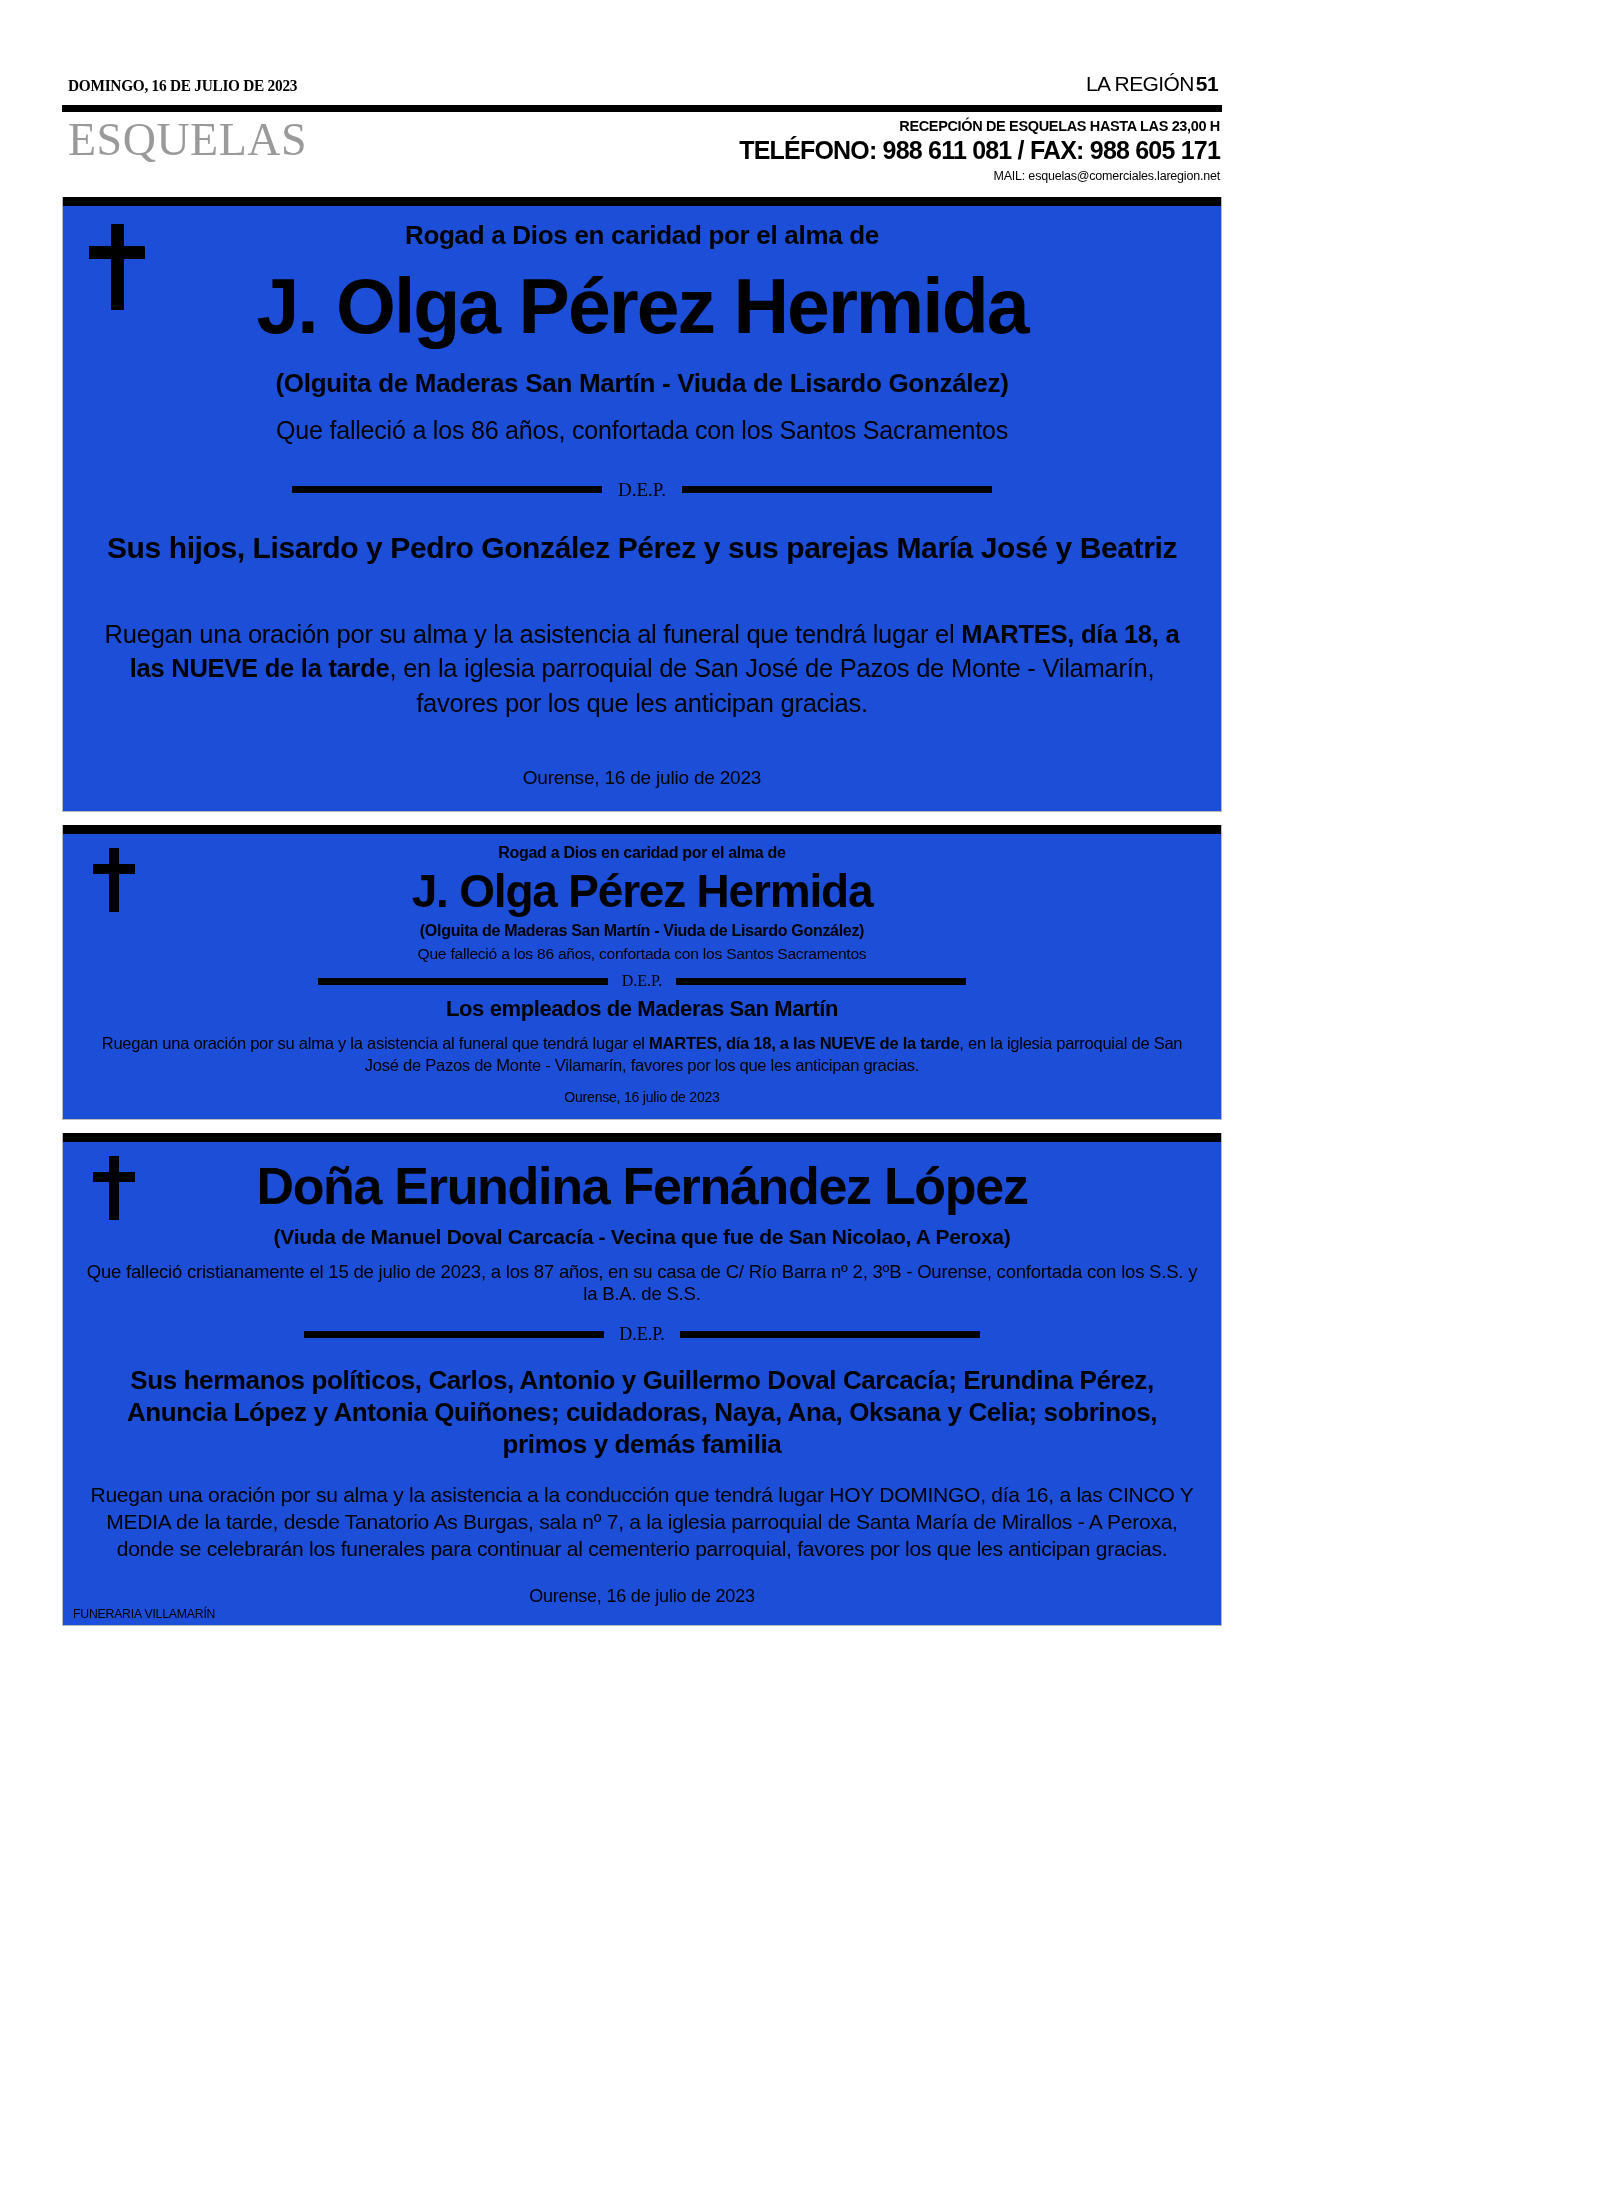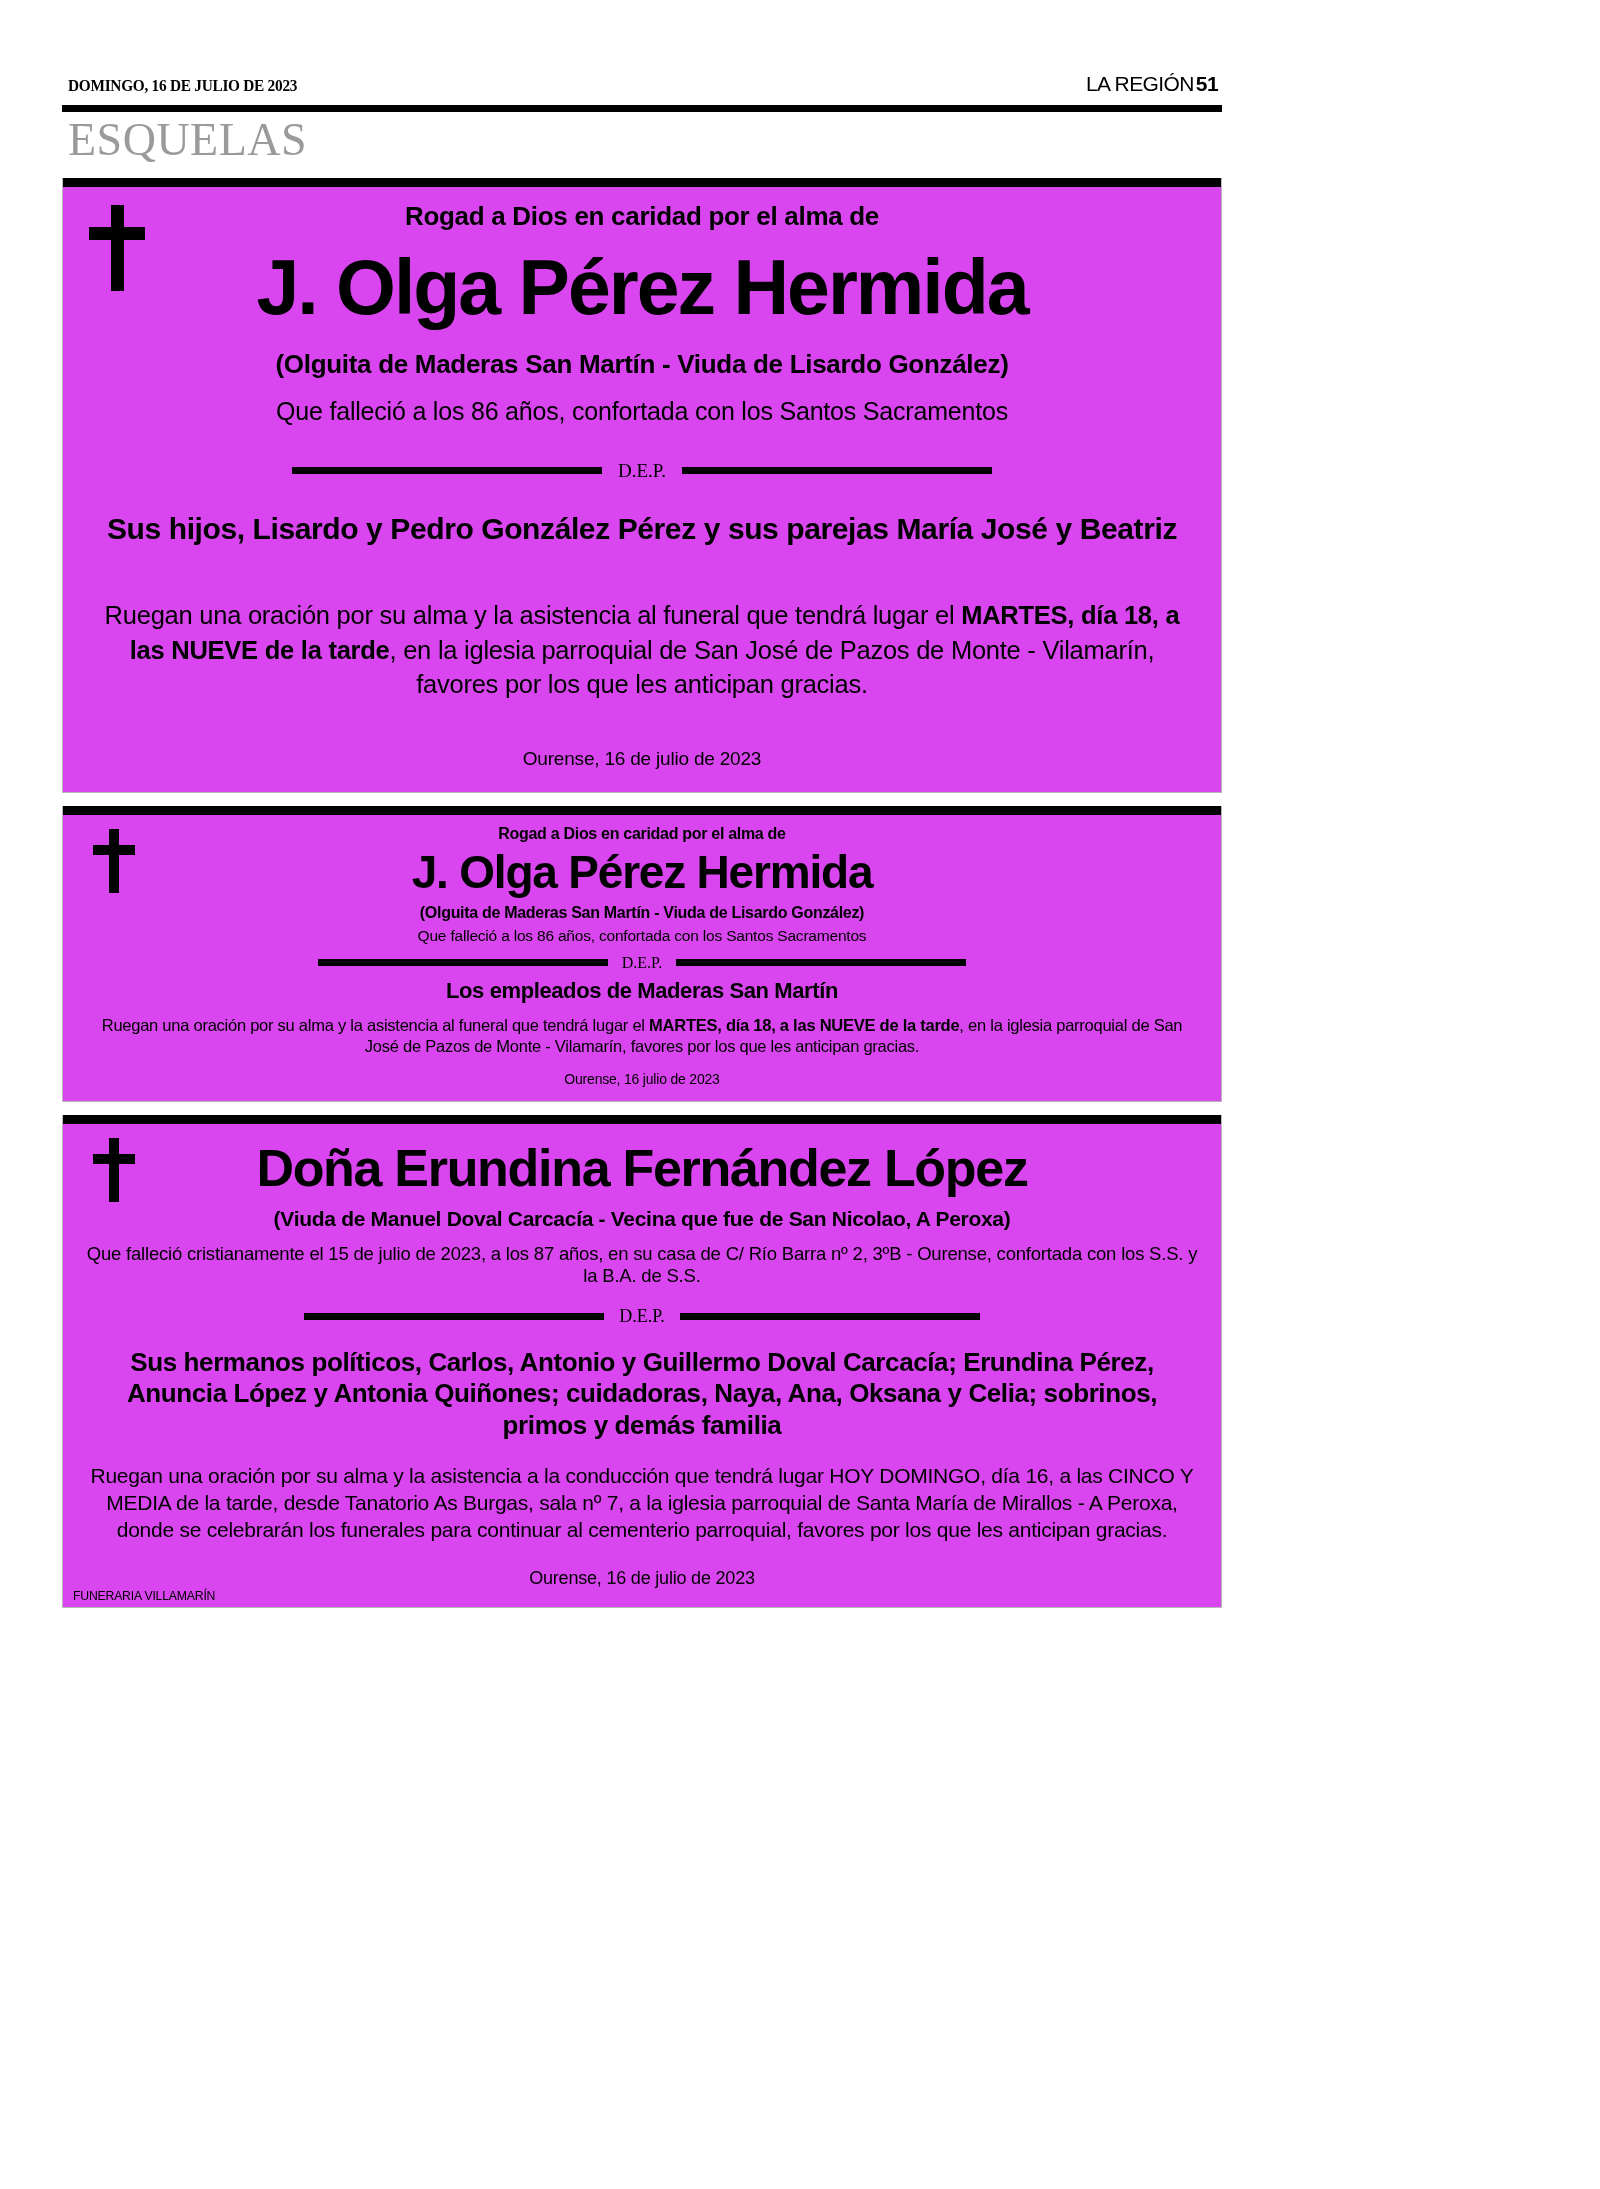--- a/index.html
+++ b/index.html
@@ -93,21 +93,21 @@
     white-space: nowrap;
   }
 
   
   .notices {
     margin-top: 14px;
   }
   .notice {
     border: 1px solid #b9b9b9;
     border-top: none;
-    background: #d946ef;
+    background: #1d4ed8;
     position: relative;
     box-sizing: border-box;
     margin-bottom: 13px;
   }
   .notice-topbar {
     height: 9px;
     background: #000;
   }
   .notice-inner {
     position: relative;
@@ -250,20 +250,25 @@
     <div class="issue-date">DOMINGO, 16 DE JULIO DE 2023</div>
     <div class="paper-brand">
       <span>LA REGIÓN</span><span class="page-num">51</span>
     </div>
   </div>
 
   <div class="masthead-rule"></div>
 
   <div class="masthead-body">
     <div class="section-title">ESQUELAS</div>
+    <div class="contact-block">
+      <div class="contact-top">RECEPCIÓN DE ESQUELAS HASTA LAS 23,00 H</div>
+      <div class="contact-phone">TELÉFONO: 988 611 081 / FAX: 988 605 171</div>
+      <div class="contact-mail">MAIL: esquelas@comerciales.laregion.net</div>
+    </div>
   </div>
 
   <div class="notices">
 
     <div class="notice n1">
       <div class="notice-topbar"></div>
       <div class="notice-inner">
         <div class="cross">
           <div class="h"></div>
             <div class="v"></div>

